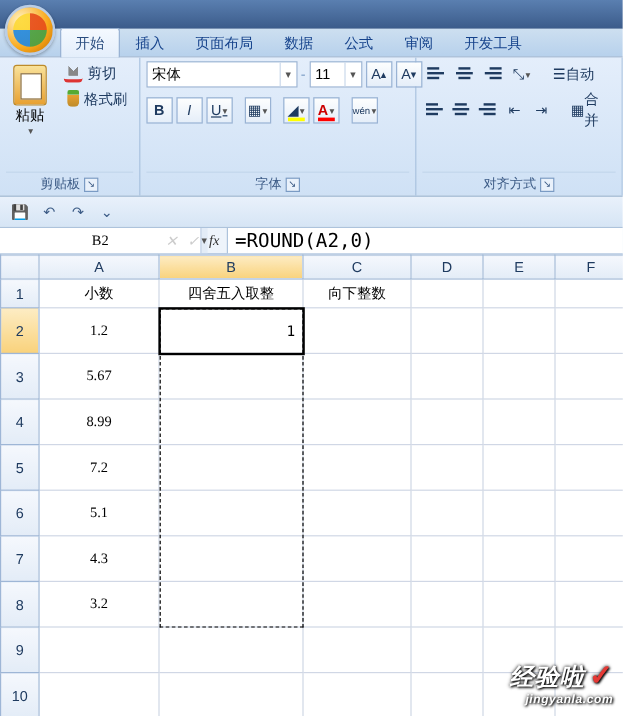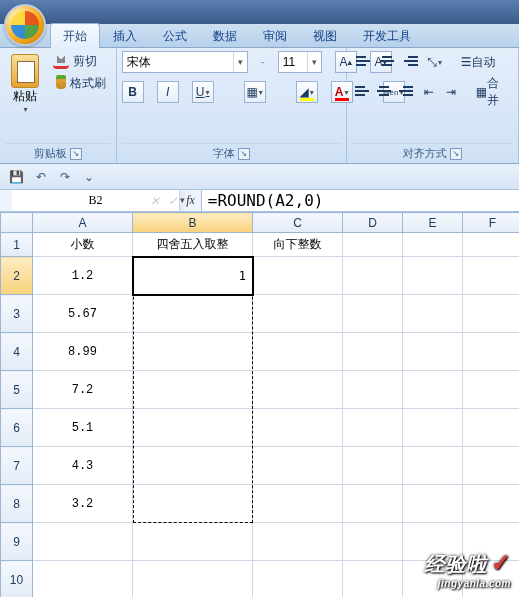--- a/index.html
+++ b/index.html
@@ -25,21 +25,21 @@
   .paste-btn { display: flex; flex-direction: column; align-items: center; width: 40px; height: 70px; border: 1px solid transparent; border-radius: 3px; padding: 2px; }
   .paste-icon { width: 28px; height: 34px; background: linear-gradient(#f9e29a, #e8a030); border: 1px solid #bd8b2b; border-radius: 3px; position: relative; }
   .paste-icon::after { content:""; position:absolute; left:5px; top:6px; width:16px; height:20px; background:#fff; border:1px solid #8a6d3b; }
   .mini-btns { display: flex; flex-direction: column; gap: 1px; }
   .mini { display: flex; gap: 4px; font-size: 12px; color: #1f3b60; padding: 1px 3px; border: 1px solid transparent; border-radius: 2px; }
   .mini-icon { width: 16px; height: 16px; display:inline-block; }
   .ic-cut { background: linear-gradient(45deg, #888 0 50%, transparent 0), linear-gradient(-45deg, #888 0 50%, transparent 0); background-size: 8px 8px; background-repeat:no-repeat; background-position: 4px 2px, 4px 2px; border-bottom: 3px solid #d33; border-radius: 0 0 4px 4px; }
   .ic-copy { border:1px solid #888; background:#fff; box-shadow: 2px 2px 0 #fff, 2px 2px 0 1px #888; width:10px; height:12px; margin:1px 0 0 1px; }
   .ic-brush { background: linear-gradient(#e8a030, #bd8b2b); border-radius: 2px 2px 4px 4px; width:10px; height:14px; margin-left:3px; border-top:4px solid #5a3; }
   
-  .font-group .row { display: flex; align-items: center; gap: 13px; margin-bottom: 4px; }
+  .font-group .row { display: flex; align-items: center; gap: 3px; margin-bottom: 4px; }
   .combo { display: flex; align-items: center; background: #fff; border: 1px solid #9ab3d4; height: 22px; }
   .combo input { border: none; outline: none; font-size: 12px; padding: 0 4px; background: transparent; }
   .combo .dd { width: 14px; text-align: center; font-size: 9px; color: #555; border-left: 1px solid #cbd9eb; line-height:20px; }
   .fontname input { width: 110px; font-family: SimSun; }
   .fontsize input { width: 28px; text-align: left; }
   .sq { width: 22px; height: 22px; border: 1px solid #9ab3d4; background: linear-gradient(#fdfefe, #e5eef9); display: inline-flex; align-items: center; justify-content: center; font-size: 12px; color: #1f3b60; cursor: default; }
   .sq.noborder { border-color: transparent; background: transparent; }
   .sq .sup { font-size: 9px; vertical-align: super; }
   .sq.bold { font-weight: bold; }
   .sq.italic { font-style: italic; }
@@ -51,42 +51,42 @@
   .al-tl { background: linear-gradient(#1f3b60,#1f3b60) 0 0/10px 2px no-repeat, linear-gradient(#1f3b60,#1f3b60) 0 4px/14px 2px no-repeat, linear-gradient(#1f3b60,#1f3b60) 0 8px/10px 2px no-repeat; }
   .al-tc { background: linear-gradient(#1f3b60,#1f3b60) 2px 0/10px 2px no-repeat, linear-gradient(#1f3b60,#1f3b60) 0 4px/14px 2px no-repeat, linear-gradient(#1f3b60,#1f3b60) 2px 8px/10px 2px no-repeat; }
   .al-tr { background: linear-gradient(#1f3b60,#1f3b60) 4px 0/10px 2px no-repeat, linear-gradient(#1f3b60,#1f3b60) 0 4px/14px 2px no-repeat, linear-gradient(#1f3b60,#1f3b60) 4px 8px/10px 2px no-repeat; }
   
   
   .qat { height: 26px; background: linear-gradient(#e9f1fb, #d6e5f5); border-bottom: 1px solid #adc3dc; display: flex; align-items: center; padding-left: 8px; gap: 6px; }
   .qat .qb { width:18px; height:18px; display:inline-flex; align-items:center; justify-content:center; font-size:12px; color:#3b5a85; }
   
   
   .fxbar { height: 22px; background: #eef4fb; border-bottom: 1px solid #adc3dc; display: flex; align-items: stretch; }
-  .namebox { width: 132px; display: flex; border-right: 1px solid #adc3dc; margin-left: 12px; }
+  .namebox { width: 132px; display: flex; border-right: 1px solid #adc3dc; }
   .namebox input { flex:1; border: none; outline: none; padding: 0 6px; font-size: 12px; text-align: center; background:#fff; font-family: Tahoma; }
   .namebox .dd { width: 16px; background:#e3ecf7; border-left:1px solid #c3d3e6; text-align:center; font-size:9px; line-height:20px; color:#555; }
   .fxbtns { display:flex; align-items:center; padding: 0 6px; gap:8px; color:#888; border-right:1px solid #adc3dc; font-style: italic; }
   .fxbtns .fx { font-family: "Times New Roman"; color:#333; }
   .formula { flex:1; }
   .formula input { width:100%; height:100%; border:none; outline:none; padding: 0 6px; font-family: SimSun, monospace; font-size: 16px; background:#fff; }
   
   
   .grid-area { position: relative; background:#fff; }
   table.sheet { border-collapse: collapse; table-layout: fixed; width: 519px; }
   .sheet th, .sheet td { border: 1px solid #d0d7e5; font-size: 12px; font-family: SimSun, Arial; text-align: center; padding: 0; overflow:hidden; white-space: nowrap; }
   .sheet thead th { background: linear-gradient(#f5f8fd, #e3ecf7); color:#1f3b60; height: 20px; font-weight: normal; border-color:#9eb6d6; }
   .sheet thead th.corner { background: linear-gradient(#f5f8fd, #e3ecf7); }
   .sheet tbody th { background: linear-gradient(#f5f8fd, #e3ecf7); color:#1f3b60; font-weight: normal; width: 32px; border-color:#9eb6d6; }
   .sheet tbody td { height: 38px; }
   .sheet tbody tr.hdr td { height: 24px; margin-left: 16px; }
   .colA { width: 100px; }
   .colB { width: 120px; }
   .colC { width: 90px; }
   .colD, .colE, .colF { width: 60px; }
-  .sheet td.num { text-align: center; font-family: Liberation Mono, monospace; }
+  .sheet td.num { text-align: center; font-family: Liberation Serif, serif; }
   .sheet td.rnum { text-align: right; padding-right: 6px; font-family: SimSun, monospace; }
   
   
   .sheet thead th.sel { background: linear-gradient(#fdecc3, #f9d27b); }
   .sheet tbody th.sel { background: linear-gradient(#fdecc3, #f9d27b); }
   td.active { outline: 2px solid #000; outline-offset: -1px; }
   
   
   .ants { position:absolute; border: 1.5px dashed #000; pointer-events:none; animation: none; }
   
@@ -100,24 +100,24 @@
 <body>
 
 <div class="titlebar"></div>
 <div class="office-btn">
     <div class="office-inner"></div>
   </div>
 
 <div class="tabbar">
   <div class="tab active">开始</div>
   <div class="tab">插入</div>
+  <div class="tab">页面布局</div>
+  <div class="tab">数据</div>
   <div class="tab">公式</div>
-  <div class="tab">数据</div>
   <div class="tab">审阅</div>
-  <div class="tab">视图</div>
   <div class="tab">开发工具</div>
 </div>
 
 <div class="ribbon">
 
   <div class="group" style="width:118px">
     <div class="group-body">
       <div class="paste-btn">
         <span class="paste-icon"></span>
         <span>粘贴</span>

